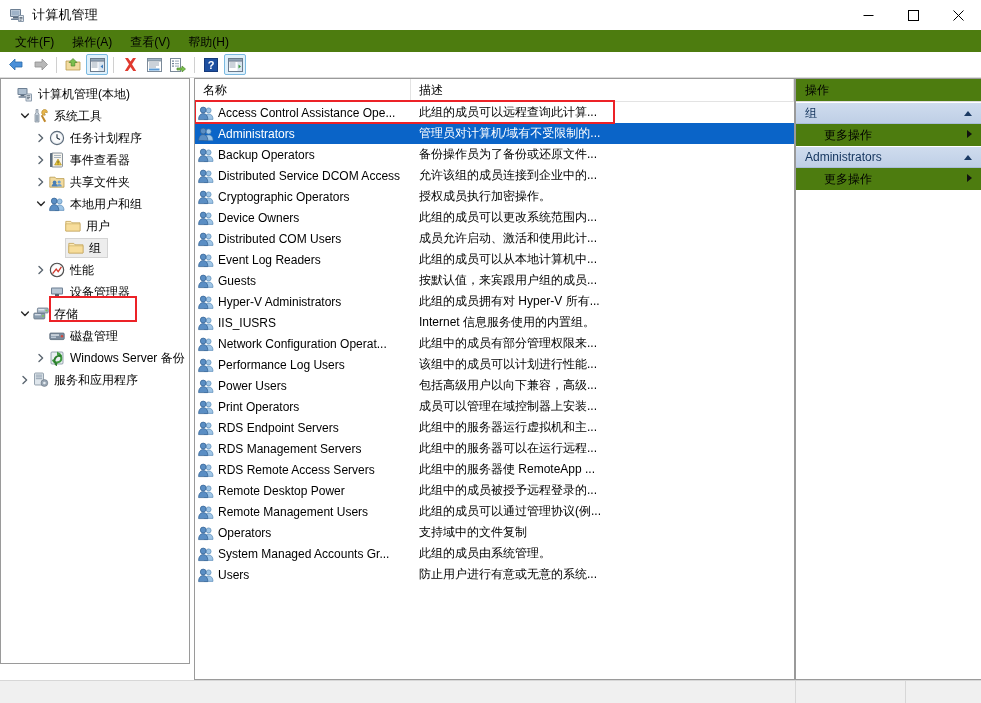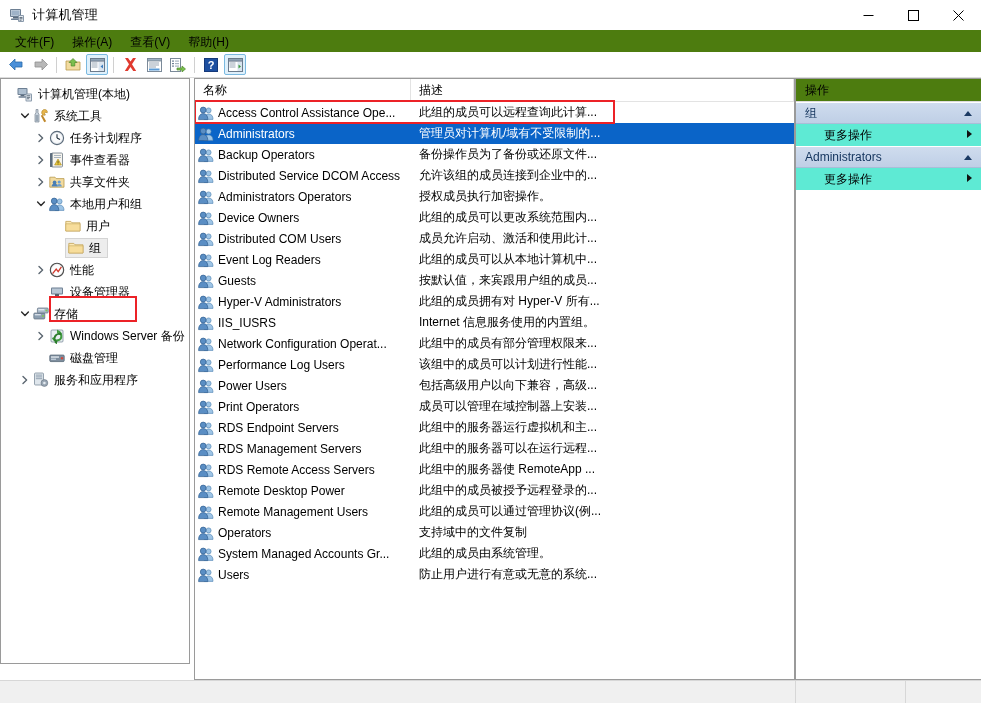--- a/index.html
+++ b/index.html
@@ -276,21 +276,21 @@
     box-sizing: border-box;
   }
   .act-section-header .sec-label { flex: 1 1 auto; overflow: hidden; text-overflow: ellipsis; white-space: nowrap; }
   .act-item {
     height: 22px;
     display: flex;
     align-items: center;
     padding: 0 8px 0 28px;
     font-size: 12px;
     color: #000;
-    background: #5eead4;
+    background: #4d7c0f;
   }
   .act-item .it-label { flex: 1 1 auto; }
 
   
   .statusbar {
     height: 22px;
     flex: 0 0 auto;
     background: #f0f0f0;
     border-top: 1px solid #d7d7d7;
     display: flex;
@@ -626,52 +626,52 @@
                   <rect x="4.4" y="2" width="10.8" height="5" rx="1" fill="#a9b9c9" stroke="#5e6e7e" stroke-width="0.7"></rect>
                   <rect x="5.4" y="3.2" width="6" height="1.1" fill="#eef3f8"></rect>
                   <circle cx="13.4" cy="4.5" r="1" fill="#7fc45a"></circle>
                 </svg>
               </span>
               <span class="t-label">存储</span>
             </span>
           </div>
           <div class="tree-row">
             <span style="flex: 0 0 32px; height: 22px;"></span>
+            <span class="twisty"></span>
+            <span class="t-label-wrap">
+              <span class="t-icon">
+                <svg width="16" height="16" viewBox="0 0 16 16">
+                  <rect x="0.8" y="5" width="14.4" height="6.6" rx="1" fill="#7e8e9e" stroke="#57footer" stroke-width="0.7"></rect>
+                  <rect x="0.8" y="5" width="14.4" height="6.6" rx="1" fill="#7e8e9e" stroke="#576776" stroke-width="0.7"></rect>
+                  <rect x="2" y="6.4" width="8" height="1.3" fill="#e8eef4"></rect>
+                  <rect x="2" y="8.6" width="5" height="1.3" fill="#c3cfdb"></rect>
+                  <circle cx="13" cy="8.3" r="1.2" fill="#d2473c"></circle>
+                </svg>
+              </span>
+              <span class="t-label">磁盘管理</span>
+            </span>
+          </div>
+          <div class="tree-row">
+            <span style="flex: 0 0 32px; height: 22px;"></span>
             <span class="twisty">
               <svg width="10" height="10" viewBox="0 0 10 10">
                 <path d="M3 1.6 L6.6 5 L3 8.4" fill="none" stroke="#5b6670" stroke-width="1.4" stroke-linecap="round" stroke-linejoin="round"></path>
               </svg>
             </span>
             <span class="t-label-wrap">
               <span class="t-icon">
                 <svg width="16" height="16" viewBox="0 0 16 16">
                   <rect x="2" y="2" width="12" height="12" rx="1" fill="#e9eef2" stroke="#6f7f8f" stroke-width="0.7"></rect>
                   <path d="M8 3.6 A4.4 4.4 0 1 1 3.8 9.6" fill="none" stroke="#3f9b3f" stroke-width="2"></path>
                   <path d="M8 1.6 L10.6 3.6 L8 5.6 Z" fill="#3f9b3f"></path>
                   <path d="M8 14.4 A4.4 4.4 0 0 1 12.2 6.4" fill="none" stroke="#2d7d2d" stroke-width="2"></path>
                   <path d="M8 12.4 L5.4 14.4 L8 16.4 Z" fill="#2d7d2d"></path>
                 </svg>
               </span>
               <span class="t-label">Windows Server 备份</span>
-            </span>
-          </div>
-          <div class="tree-row">
-            <span style="flex: 0 0 32px; height: 22px;"></span>
-            <span class="twisty"></span>
-            <span class="t-label-wrap">
-              <span class="t-icon">
-                <svg width="16" height="16" viewBox="0 0 16 16">
-                  <rect x="0.8" y="5" width="14.4" height="6.6" rx="1" fill="#7e8e9e" stroke="#57footer" stroke-width="0.7"></rect>
-                  <rect x="0.8" y="5" width="14.4" height="6.6" rx="1" fill="#7e8e9e" stroke="#576776" stroke-width="0.7"></rect>
-                  <rect x="2" y="6.4" width="8" height="1.3" fill="#e8eef4"></rect>
-                  <rect x="2" y="8.6" width="5" height="1.3" fill="#c3cfdb"></rect>
-                  <circle cx="13" cy="8.3" r="1.2" fill="#d2473c"></circle>
-                </svg>
-              </span>
-              <span class="t-label">磁盘管理</span>
             </span>
           </div>
           <div class="tree-row">
             <span style="flex: 0 0 16px; height: 22px;"></span>
             <span class="twisty">
               <svg width="10" height="10" viewBox="0 0 10 10">
                 <path d="M3 1.6 L6.6 5 L3 8.4" fill="none" stroke="#5b6670" stroke-width="1.4" stroke-linecap="round" stroke-linejoin="round"></path>
               </svg>
             </span>
             <span class="t-label-wrap">
@@ -759,21 +759,21 @@
           <div class="lv-row">
             <div class="cell-name">
               <span class="g-icon">
                 <svg width="16" height="16" viewBox="0 0 16 16">
                   <circle cx="10.6" cy="5.4" r="2.5" fill="#9dc4e6" stroke="#4c7fae" stroke-width="0.6"></circle>
                   <path d="M6.2 14.4 C6.2 10.6 8.2 9 10.6 9 C13 9 15 10.6 15 14.4 Z" fill="#9dc4e6" stroke="#4c7fae" stroke-width="0.6"></path>
                   <circle cx="5.2" cy="5" r="2.9" fill="#5a8ec4" stroke="#2f5f90" stroke-width="0.7"></circle>
                   <path d="M0.6 14.6 C0.6 10.4 2.8 8.6 5.2 8.6 C7.6 8.6 9.8 10.4 9.8 14.6 Z" fill="#5a8ec4" stroke="#2f5f90" stroke-width="0.7"></path>
                 </svg>
               </span>
-              <span class="name-text">Administrators Operators</span>
+              <span class="name-text">Cryptographic Operators</span>
             </div>
             <div class="cell-desc">授权成员执行加密操作。</div>
           </div>
           <div class="lv-row">
             <div class="cell-name">
               <span class="g-icon">
                 <svg width="16" height="16" viewBox="0 0 16 16">
                   <circle cx="10.6" cy="5.4" r="2.5" fill="#9dc4e6" stroke="#4c7fae" stroke-width="0.6"></circle>
                   <path d="M6.2 14.4 C6.2 10.6 8.2 9 10.6 9 C13 9 15 10.6 15 14.4 Z" fill="#9dc4e6" stroke="#4c7fae" stroke-width="0.6"></path>
                   <circle cx="5.2" cy="5" r="2.9" fill="#5a8ec4" stroke="#2f5f90" stroke-width="0.7"></circle>

